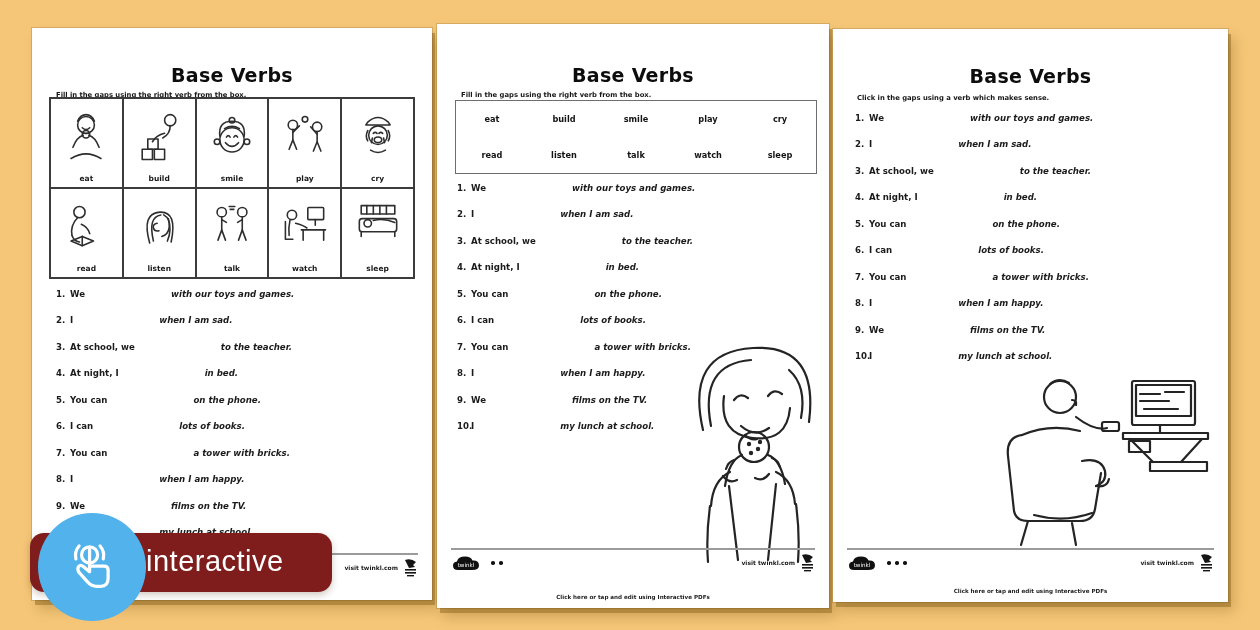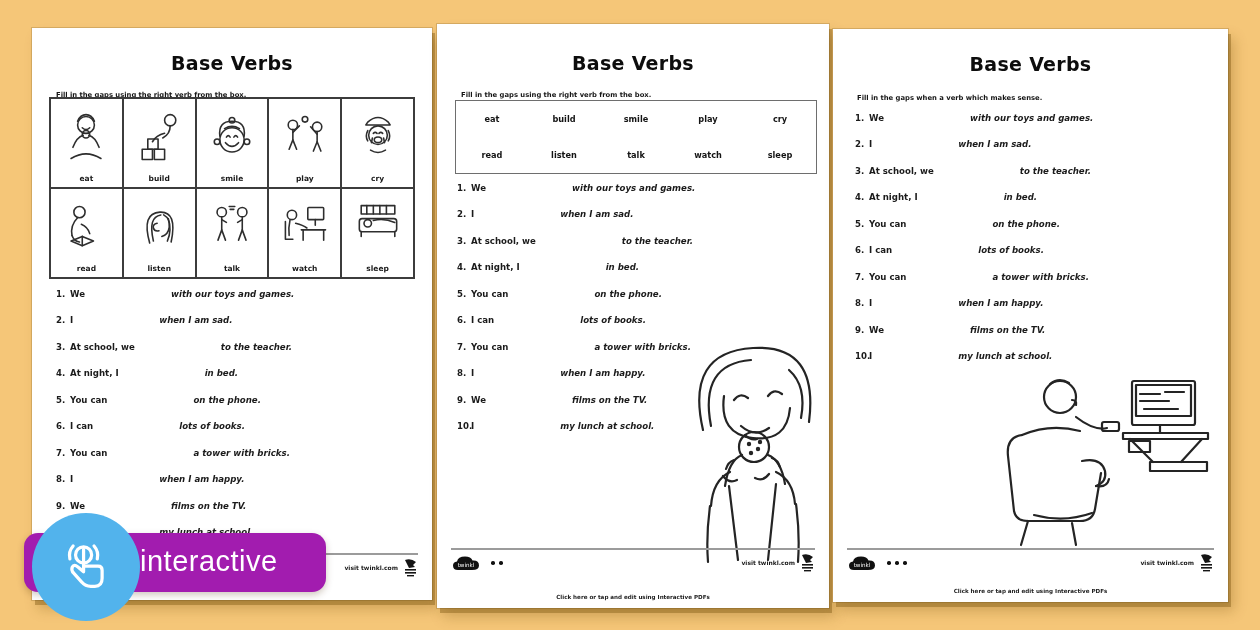--- a/index.html
+++ b/index.html
@@ -12,21 +12,21 @@
   .page{
     position:absolute;background:#fff;
     box-shadow:3px 5px 0 rgba(122,84,16,.40), 6px 9px 12px rgba(122,84,16,.30);
     outline:1px solid rgba(80,55,5,.18);
   }
   .p1{left:32px;top:28px;width:400px;height:572px;}
   .p2{left:437px;top:24px;width:392px;height:584px;}
   .p3{left:833px;top:29px;width:395px;height:573px;}
 
   .title{
-    margin:0;text-align:center;color:#0d0d0d;
+    margin:12px;text-align:center;color:#0d0d0d;
     font:700 19px/1 "DejaVu Sans",sans-serif;letter-spacing:.3px;
   }
   .p1 .title{padding-top:26px;}
   .p2 .title{padding-top:30px;}
   .p3 .title{padding-top:26px;}
 
   .instruction{
     position:absolute;left:16px;right:12px;margin:8px;
     font:700 6.8px/1.2 "DejaVu Sans",sans-serif;color:#161616;
   }
@@ -88,22 +88,22 @@
   .dot{width:3.5px;height:3.5px;border-radius:50%;background:#111;}
   .visit{margin-left:auto;margin-right:5px;font:700 6px/1 "DejaVu Sans",sans-serif;color:#1a1a1a;}
   .stamp svg{width:15px;height:18px;display:block;}
   .caption{
     position:absolute;left:0;right:0;bottom:7px;margin:0;text-align:center;
     font:700 5.6px/1 "DejaVu Sans",sans-serif;color:#222;
   }
 
   
   .badge{
-    position:absolute;left:24px;top:533px;width:302px;height:59px;z-index:10;
-    background:#a21caf;border-radius:14px;
+    position:absolute;left:30px;top:533px;width:302px;height:59px;z-index:10;
+    background:#7f1d1d;border-radius:14px;
     box-shadow:0 3px 7px rgba(70,40,0,.25);
   }
   .badge .label{
     position:absolute;left:116px;top:50%;transform:translateY(-54%);
     font:500 29px/1 "Liberation Sans",sans-serif;color:#fff;letter-spacing:.5px;
   }
   .badge-circle{
     position:absolute;left:8px;top:-20px;width:108px;height:108px;border-radius:50%;
     background:#52b3ec;display:flex;align-items:center;justify-content:center;
   }
@@ -522,21 +522,21 @@
           <rect x="2" y="13" width="11" height="1.6" fill="#151515"></rect>
           <rect x="4" y="16" width="7" height="1.4" fill="#151515"></rect>
         </svg>
     </span>
   </div>
   <p class="caption">Click here or tap and edit using Interactive PDFs</p>
 </article>
 
 <article class="page p3">
   <h1 class="title">Base Verbs</h1>
-  <p class="instruction">Fill in the gaps when a verb which makes sense.</p>
+  <p class="instruction">Click in the gaps using a verb which makes sense.</p>
   <div class="sentences">
   <div class="sentence">
     <span class="num">1.</span>
     <span class="before">We</span>
     <span class="gap"></span>
     <span class="after">with our toys and games.</span>
   </div>
 
   <div class="sentence">
     <span class="num">2.</span>

